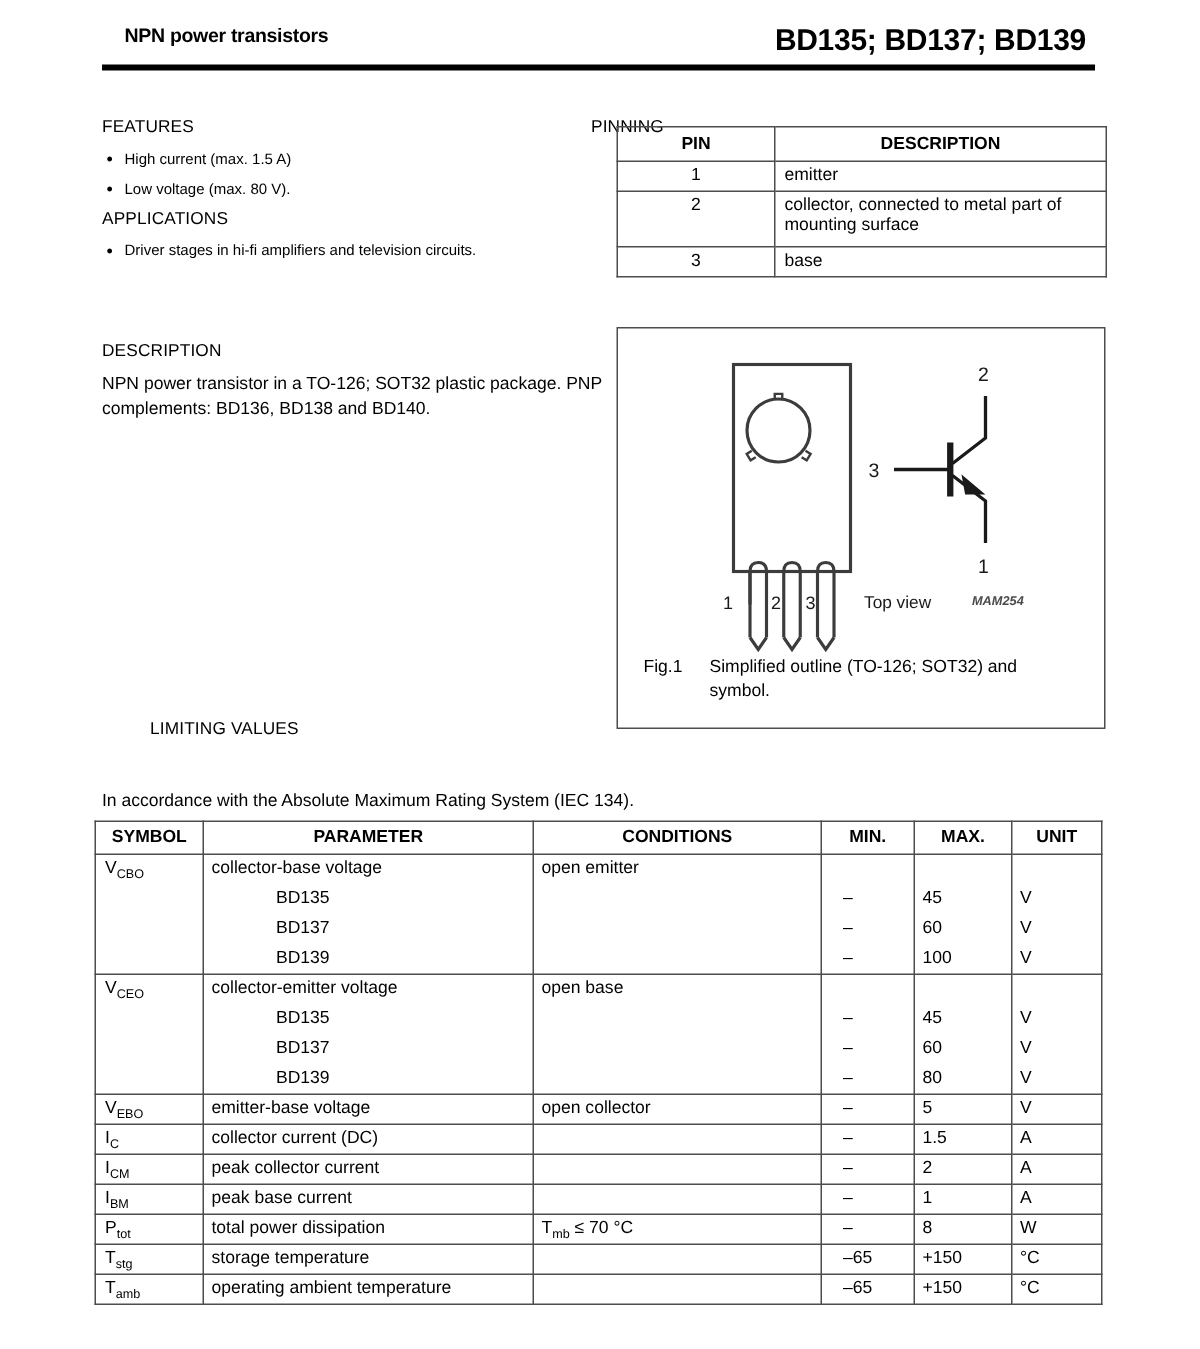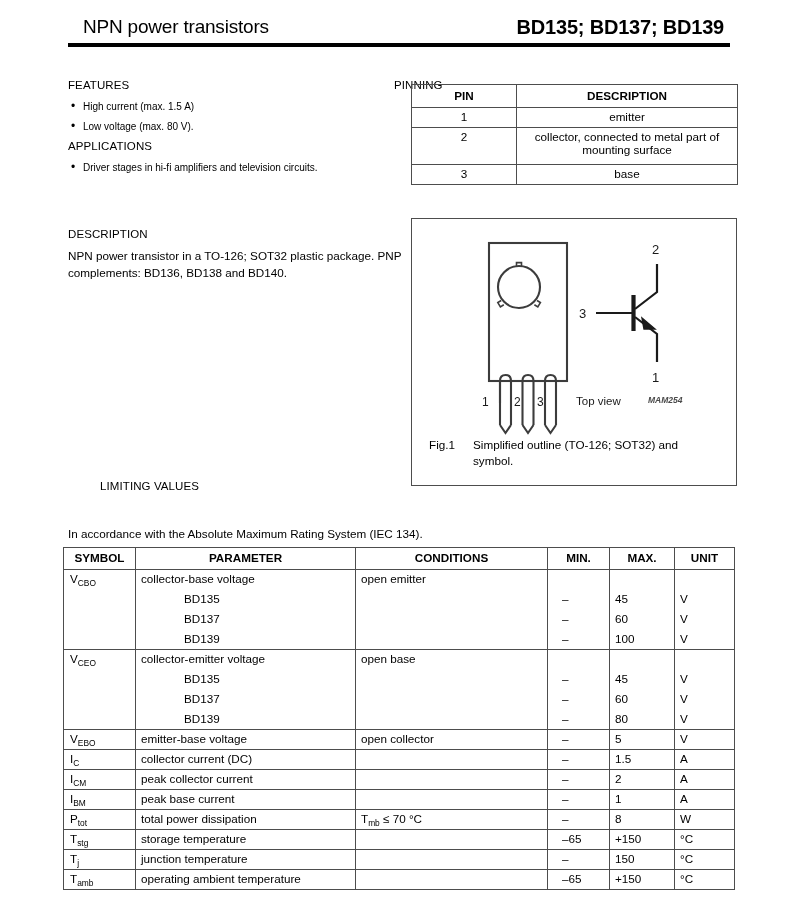--- a/index.html
+++ b/index.html
@@ -15,21 +15,21 @@
     overflow: hidden;
   }
   .page { position: relative; width: 800px; height: 899px; }
 
   
   .header {
     position: absolute; left: 68px; top: 16px; width: 662px; height: 40px;
   }
   .header-title {
     position: absolute; left: 15px; top: 0;
-    font-size: 19px; font-weight: normal; letter-spacing: -0.2px;
+    font-size: 13px; font-weight: bold; letter-spacing: -0.2px;
   }
   .header-parts {
     position: absolute; right: 6px; top: 0;
     font-size: 20px; font-weight: bold; letter-spacing: -0.2px;
   }
   .header-rule {
     position: absolute; left: 0px; top: 27px; width: 662px; height: 4px;
     background: #000;
   }
 
@@ -73,21 +73,21 @@
     font-weight: normal;
     text-align: left;
   }
   #pinning-table {
     position: absolute; left: 411px; top: 84px; width: 326px;
   }
   #pinning-table th {
     text-align: center; font-weight: bold; padding: 4px 6px 5px 6px;
   }
   #pinning-table td.pin-num { text-align: center; }
-  #pinning-table td { height: 20px; text-align: center; }
+  #pinning-table td { height: 20px; }
   #pinning-table td.two-line { height: 37px; }
 
   
   #figure-box {
     position: absolute; left: 411px; top: 218px;
     width: 326px; height: 268px;
     border: 1px solid #4d4d4d;
     background: #fff;
   }
   #figure-svg { position: absolute; left: 0; top: 0; }
@@ -371,28 +371,20 @@
         </tr>
         <tr>
           <td class="cell-sym">T<sub>stg</sub></td>
           <td>storage temperature</td>
           <td></td>
           <td class="cell-min">–65</td>
           <td>+150</td>
           <td>°C</td>
         </tr>
         <tr>
-          <td class="cell-sym">T<sub>j</sub></td>
-          <td>junction temperature</td>
-          <td></td>
-          <td class="cell-min">–</td>
-          <td>150</td>
-          <td>°C</td>
-        </tr>
-        <tr>
           <td class="cell-sym">T<sub>amb</sub></td>
           <td>operating ambient temperature</td>
           <td></td>
           <td class="cell-min">–65</td>
           <td>+150</td>
           <td>°C</td>
         </tr>
       </tbody>
   </table>
 

